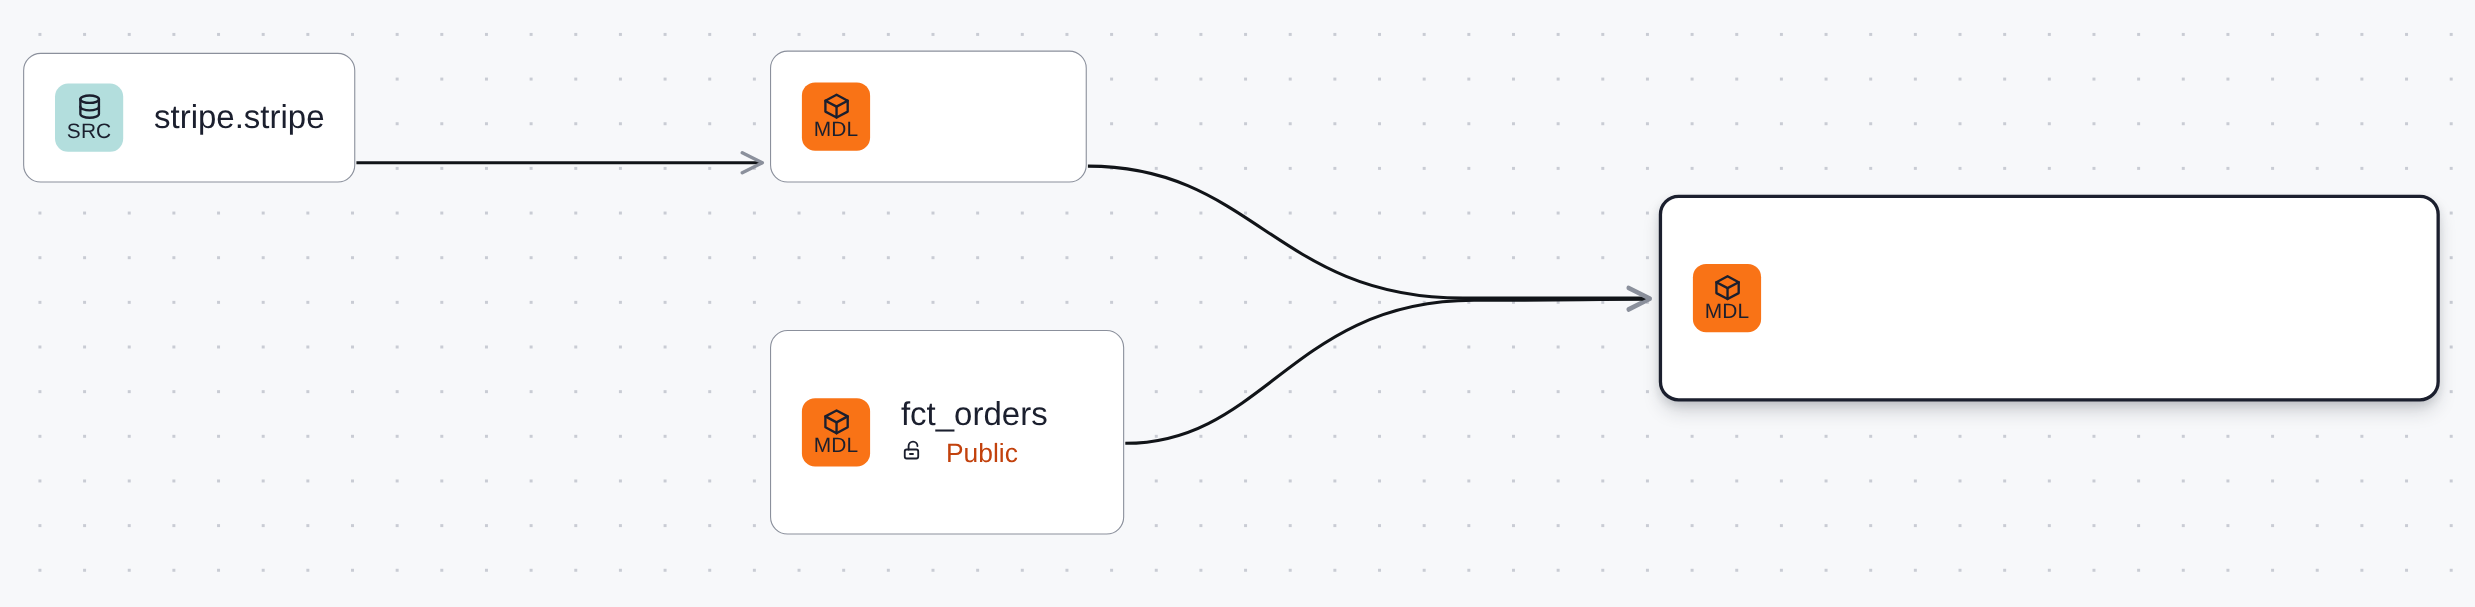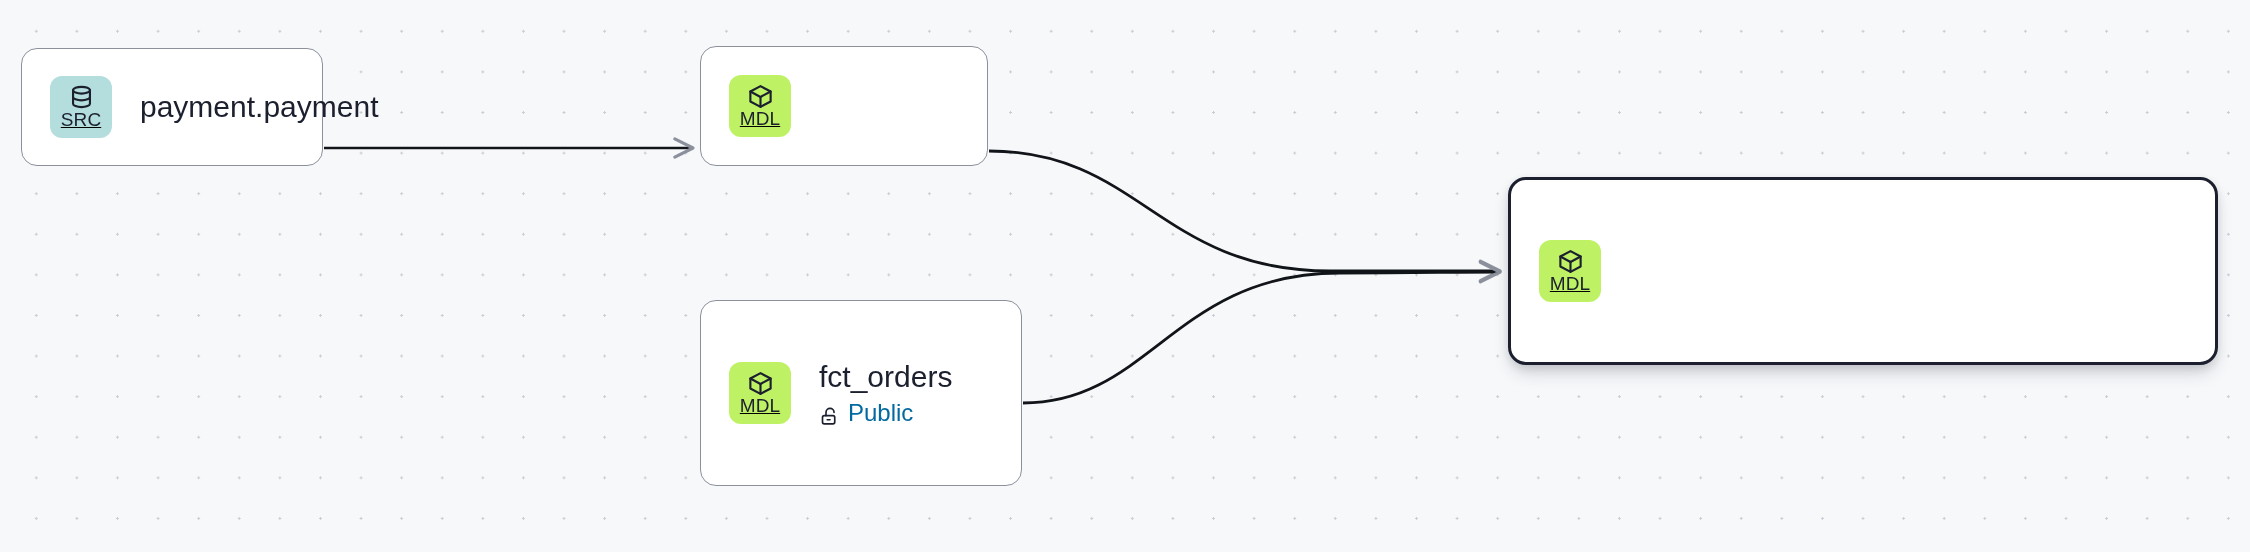--- a/index.html
+++ b/index.html
@@ -55,24 +55,23 @@
   .badge {
     flex: 0 0 auto;
     width: 62px;
     height: 62px;
     border-radius: 12px;
     display: flex;
     flex-direction: column;
     align-items: center;
     justify-content: center;
     gap: 0px;
-    text-decoration: underline;
   }
   .badge.src { background: #b3dedd; }
-  .badge.mdl { background: #bef264; }
+  .badge.mdl { background: #f97316; }
 
   .badge svg {
     display: block;
     width: 27px;
     height: 27px;
     margin-bottom: -1px;
   }
   .badge-text {
     font-size: 19px;
     line-height: 20px;
@@ -90,25 +89,25 @@
   }
   .node-title {
     font-size: 30px;
     line-height: 36px;
     color: #1b1f2e;
     white-space: nowrap;
     font-family: "Liberation Sans", sans-serif;
   }
   .node-sub {
     display: flex;
-    align-items: flex-end;
-    gap: 8px;
+    align-items: flex-start;
+    gap: 20px;
     font-size: 24px;
     line-height: 28px;
-    color: #0369a1;
+    color: #c2410c;
   }
   .node-sub svg {
     display: block;
     width: 21px;
     height: 21px;
   }
 
   
   #node-stripe-payment      { left: 21px;   top: 48px;  width: 302px; height: 118px; }
   #node-stg-payments        { left: 700px;  top: 46px;  width: 288px; height: 120px; }
@@ -137,21 +136,21 @@
   <div class="node" id="node-stripe-payment">
     <div class="badge src">
       <svg viewBox="0 0 24 24" fill="none" stroke="#1b1f2e" stroke-width="1.9" stroke-linecap="round" stroke-linejoin="round">
         <ellipse cx="12" cy="5.5" rx="7.5" ry="3"></ellipse>
         <path d="M4.5 5.5 v6 c0 1.66 3.36 3 7.5 3 s7.5 -1.34 7.5 -3 v-6"></path>
         <path d="M4.5 11.5 v6 c0 1.66 3.36 3 7.5 3 s7.5 -1.34 7.5 -3 v-6"></path>
       </svg>
       <span class="badge-text">SRC</span>
     </div>
     <div class="node-body">
-      <div class="node-title">payment.payment</div>
+      <div class="node-title">stripe.stripe</div>
     </div>
   </div>
 
   <div class="node" id="node-stg-payments">
     <div class="badge mdl">
       <svg viewBox="0 0 24 24" fill="none" stroke="#1b1f2e" stroke-width="1.9" stroke-linecap="round" stroke-linejoin="round">
         <path d="M12 2.8 L21 7.6 L12 12.4 L3 7.6 Z"></path>
         <path d="M3 7.6 V16.4 L12 21.2 V12.4"></path>
         <path d="M21 7.6 V16.4 L12 21.2"></path>
       </svg>

